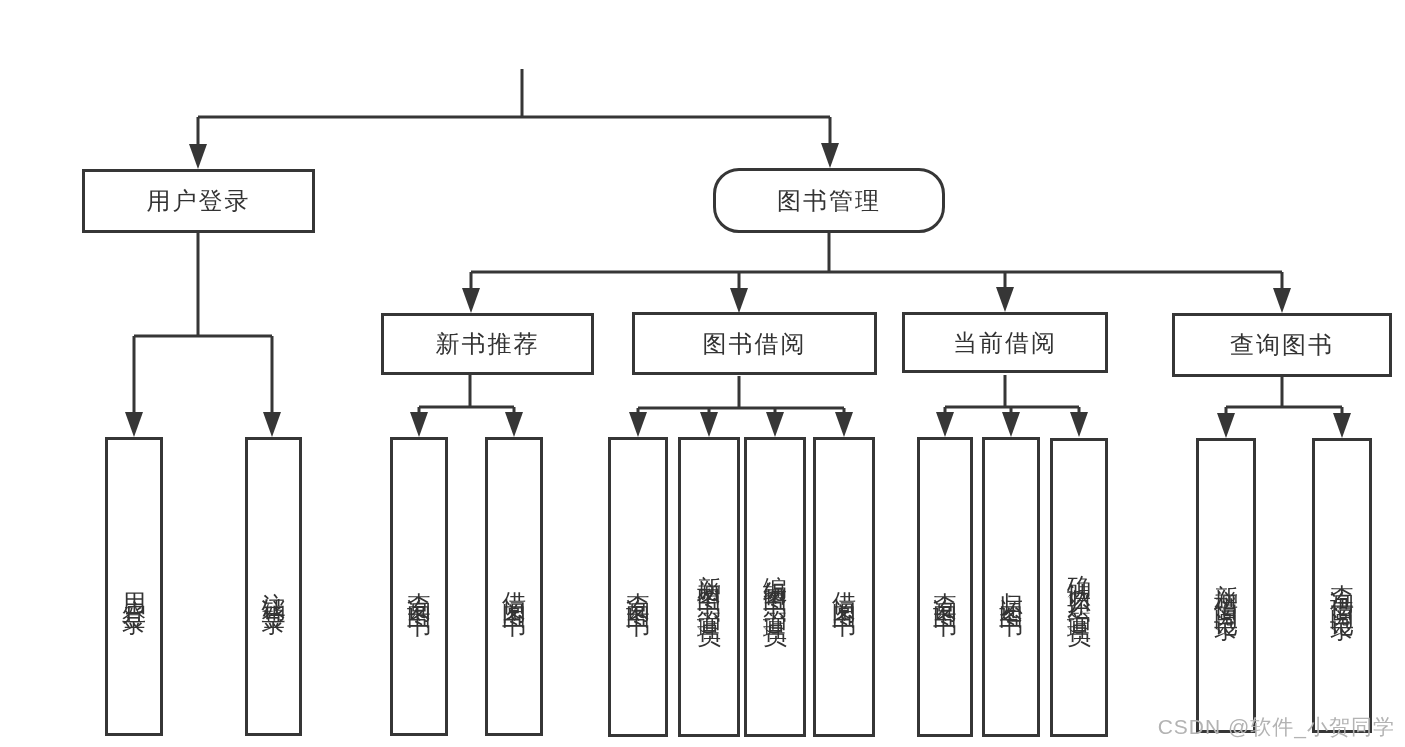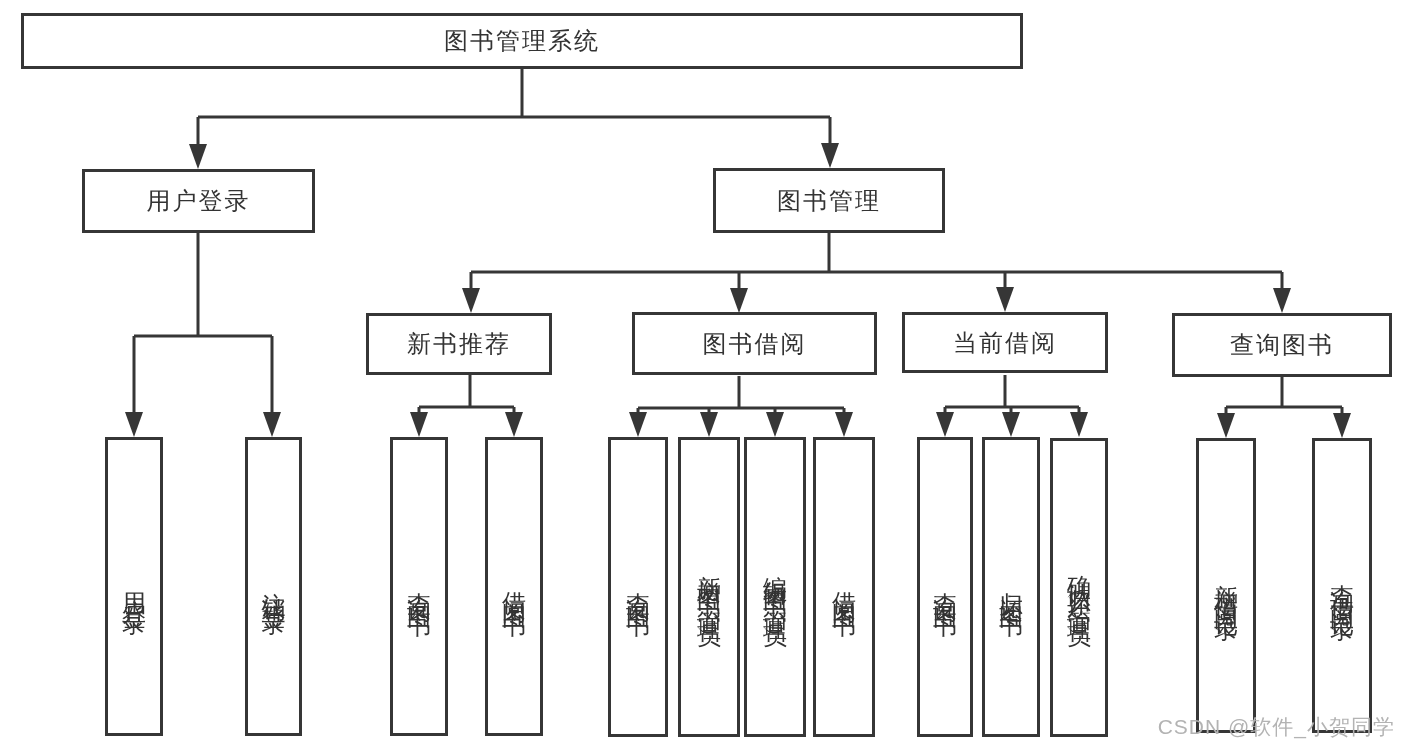--- a/index.html
+++ b/index.html
@@ -80,26 +80,25 @@
       <polygon points="700,412 718,412 709,437" fill="#363636" stroke="none"></polygon>
       <polygon points="766,412 784,412 775,437" fill="#363636" stroke="none"></polygon>
       <polygon points="835,412 853,412 844,437" fill="#363636" stroke="none"></polygon>
       <polygon points="936,412 954,412 945,437" fill="#363636" stroke="none"></polygon>
       <polygon points="1002,412 1020,412 1011,437" fill="#363636" stroke="none"></polygon>
       <polygon points="1070,412 1088,412 1079,437" fill="#363636" stroke="none"></polygon>
       <polygon points="1217,413 1235,413 1226,438" fill="#363636" stroke="none"></polygon>
       <polygon points="1333,413 1351,413 1342,438" fill="#363636" stroke="none"></polygon>
     </svg>
 
-  <div class="node" style="left:21px; top:13px; width:1002px; height:56px;">图书管理系统</div>
 
   <div class="node" style="left:82px; top:169px; width:233px; height:64px;">用户登录</div>
-  <div class="node" style="left:713px; top:168px; width:232px; height:65px;">图书管理</div>
+  <div class="node" style="left:713px; top:168px; width:232px; height:65px;border-radius:26px;">图书管理</div>
 
-  <div class="node" style="left:366px; top:313px; width:186px; height:62px;">新书推荐</div>
+  <div class="node" style="left:381px; top:313px; width:213px; height:62px;">新书推荐</div>
   <div class="node" style="left:632px; top:312px; width:245px; height:63px;">图书借阅</div>
   <div class="node" style="left:902px; top:312px; width:206px; height:61px;">当前借阅</div>
   <div class="node" style="left:1172px; top:313px; width:220px; height:64px;">查询图书</div>
 
   <div class="leaf" style="left:105px; top:437px; width:58px; height:299px;">用户登录</div>
   <div class="leaf" style="left:245px; top:437px; width:57px; height:299px;">注销登录</div>
 
   <div class="leaf" style="left:390px; top:437px; width:58px; height:299px;">查询图书</div>
   <div class="leaf" style="left:485px; top:437px; width:58px; height:299px;">借阅图书</div>
 

